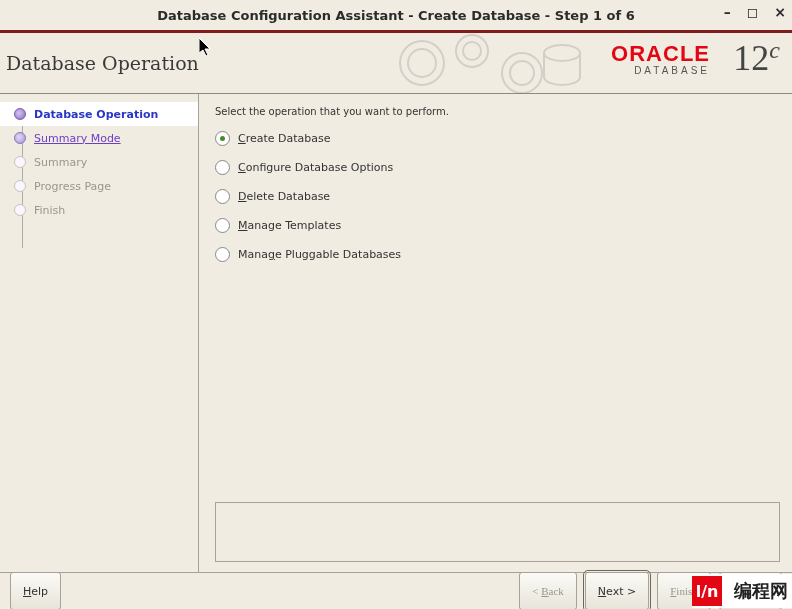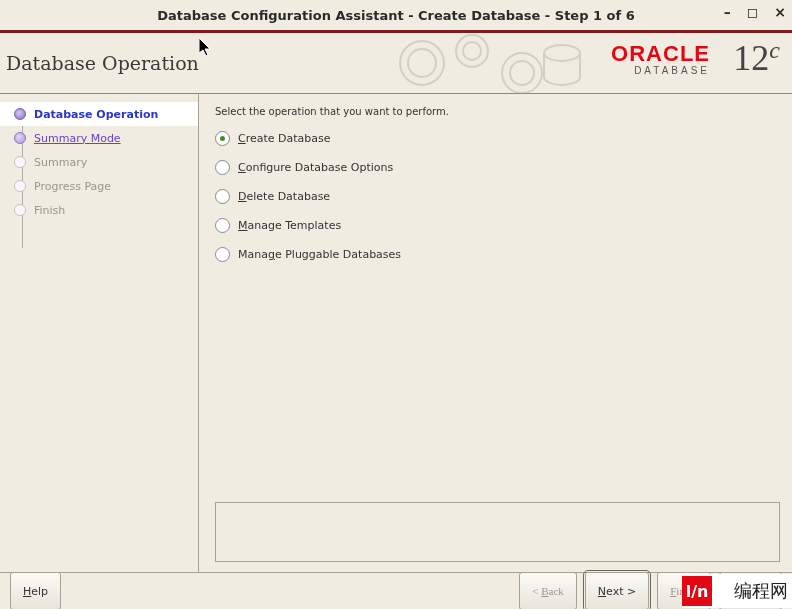--- a/index.html
+++ b/index.html
@@ -265,31 +265,31 @@
   padding: 0 4px 0 0;
   display: flex;
   align-items: center;
   height: 34px;
   z-index: 50;
 }
 .wm-ico {
   width: 30px;
   height: 30px;
   background: #e30613;
-  margin-right: 22px;
+  margin-right: 12px;
   display:flex;
   align-items:center;
   justify-content:center;
   color:#fff;
   font-weight:bold;
   font-size:16px;
 }
 .wm-txt {
   font-size: 18px;
-  font-weight: normal;
+  font-weight: bold;
   color: #222;
 }
 .cursor {
   position: absolute;
   left: 199px;
   top: 38px;
   z-index: 100;
   pointer-events: none;
 }
 </style>

